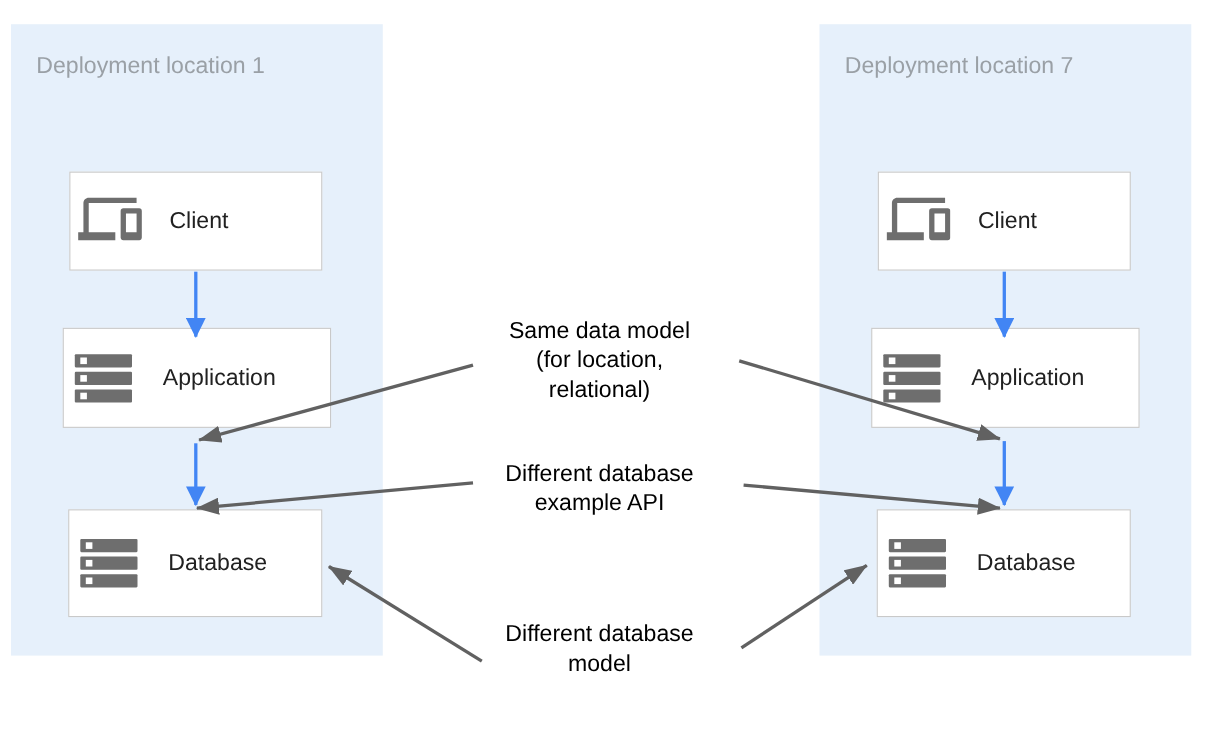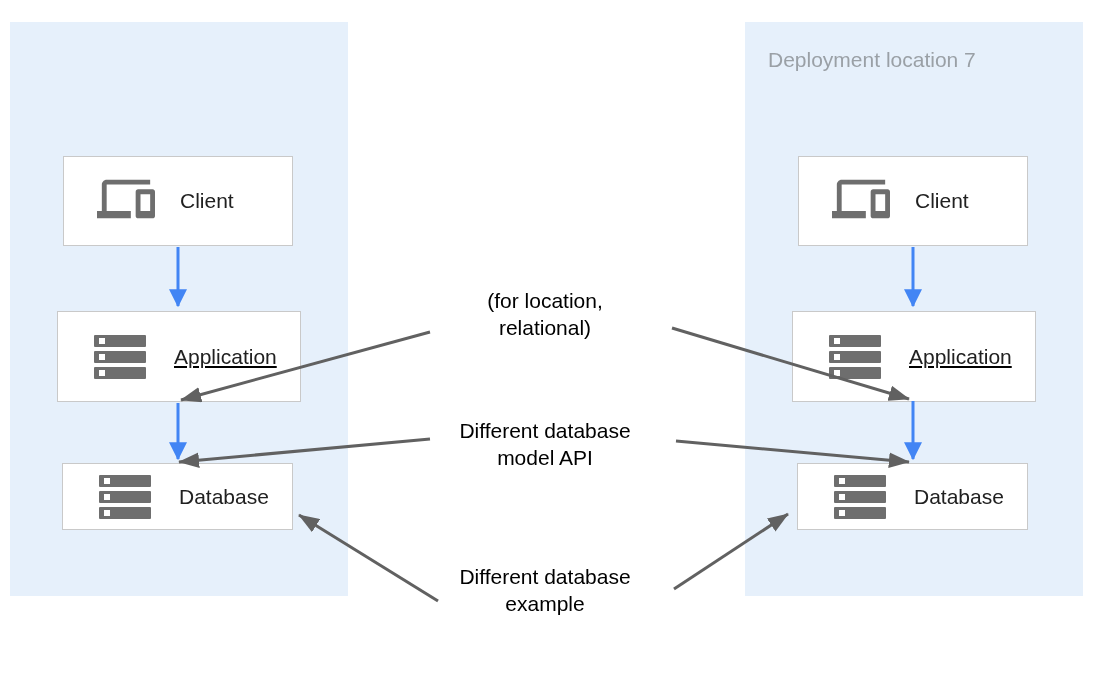--- a/index.html
+++ b/index.html
@@ -25,25 +25,25 @@
   }
   #panel1{left:10px;}
   #panel2{left:745px;}
   .panel-title{
     position:absolute;left:23px;top:26px;
     font-size:21px;color:var(--title-text);white-space:nowrap;
   }
   .node{
     position:absolute;display:flex;align-items:center;
     background:var(--box-bg);border:1px solid var(--box-border);
-    padding-left:32px;box-sizing:border-box;
+    padding-left:6px;box-sizing:border-box;
   }
   .n-client{left:53px;top:134px;width:230px;height:90px;}
-  .n-app{left:47px;top:289px;width:244px;height:91px;text-decoration:underline;}
-  .n-db{left:52px;top:441px;width:231px;height:67px;}
+  .n-app{left:47px;top:276px;width:244px;height:91px;}
+  .n-db{left:52px;top:441px;width:231px;height:98px;}
   .icon-slot{width:60px;display:flex;justify-content:center;align-items:center;}
   .node-label{margin-left:24px;font-size:21px;color:var(--label-text);white-space:nowrap;}
   .storage-icon{display:flex;flex-direction:column;gap:4px;}
   .sbar{width:52px;height:12px;background:var(--icon-gray);border-radius:1px;position:relative;}
   .sbar::after{content:"";position:absolute;left:5px;top:3px;width:6px;height:6px;background:#fff;}
   .devices-icon svg path{fill:var(--icon-gray);}
   .annotation{
     position:absolute;width:310px;text-align:center;
     font-size:21px;line-height:27px;color:var(--annotation-text);
   }
@@ -54,20 +54,21 @@
   #arrows{position:absolute;left:0;top:0;z-index:5;pointer-events:none;}
   #arrows line.blue{stroke:var(--arrow-blue);stroke-width:3;}
   #arrows line.gray{stroke:var(--arrow-gray);stroke-width:3;}
   #arrows .headBlue{fill:var(--arrow-blue);}
   #arrows .headGray{fill:var(--arrow-gray);}
 </style>
 </head>
 <body>
 
 <div class="panel" id="panel1">
+  <div class="panel-title">Deployment location 1</div>
 
   <div class="node n-client">
     <div class="icon-slot">
       <span class="devices-icon">
         <svg width="58" height="58" viewBox="0 0 24 24" aria-hidden="true">
           <path d="M4 6h18V4H4c-1.1 0-2 .9-2 2v11H0v3h14v-3H4V6zm19 2h-6c-.55 0-1 .45-1 1v10c0 .55.45 1 1 1h6c.55 0 1-.45 1-1V9c0-.55-.45-1-1-1zm-1 9h-4v-7h4v7z"></path>
         </svg>
       </span>
     </div>
     <span class="node-label">Client</span>
@@ -127,30 +128,31 @@
         <span class="sbar"></span>
           <span class="sbar"></span>
           <span class="sbar"></span>
       </span>
     </div>
     <span class="node-label">Database</span>
   </div>
 </div>
 
 <div class="annotation" id="ann-same">
+  <span>Same data model</span>
   <span>(for location,</span>
   <span>relational)</span>
 </div>
 <div class="annotation" id="ann-api">
   <span>Different database</span>
-  <span>model API</span>
+  <span>example API</span>
 </div>
 <div class="annotation" id="ann-system">
   <span>Different database</span>
-  <span>example</span>
+  <span>model</span>
 </div>
 
 <svg id="arrows" width="1106" height="684">
   <defs>
     <marker id="mBlue" markerWidth="6" markerHeight="6" refX="5.6" refY="3" orient="auto" markerUnits="strokeWidth">
       <path class="headBlue" d="M0,0 L6,3 L0,6 Z" fill="#4285F4"></path>
     </marker>
     <marker id="mGray" markerWidth="7" markerHeight="5.2" refX="6.7" refY="2.6" orient="auto" markerUnits="strokeWidth">
       <path class="headGray" d="M0,0 L7,2.6 L0,5.2 Z" fill="#616161"></path>
     </marker>

